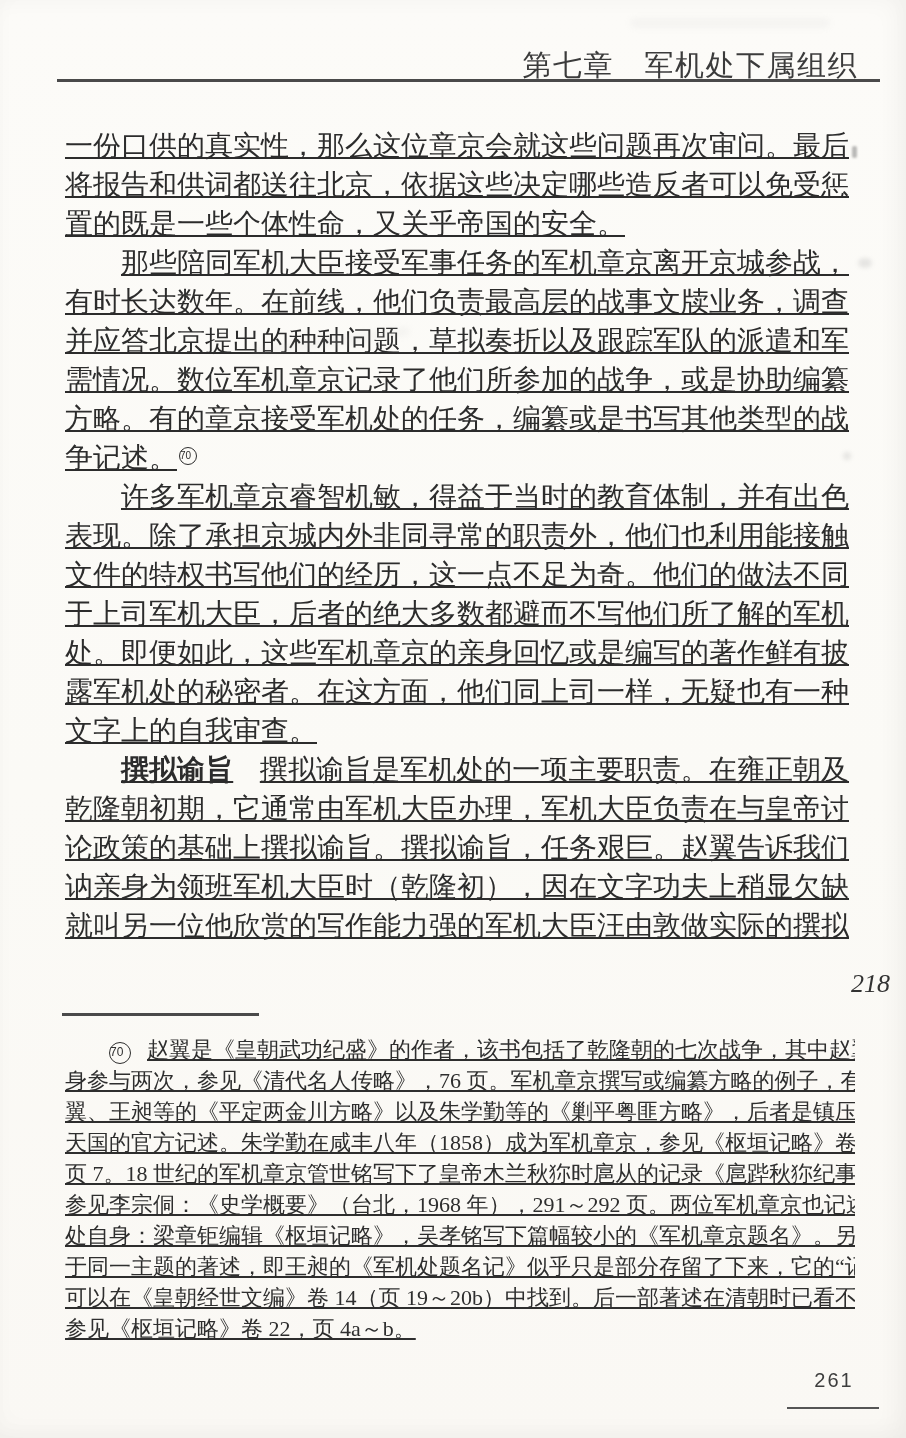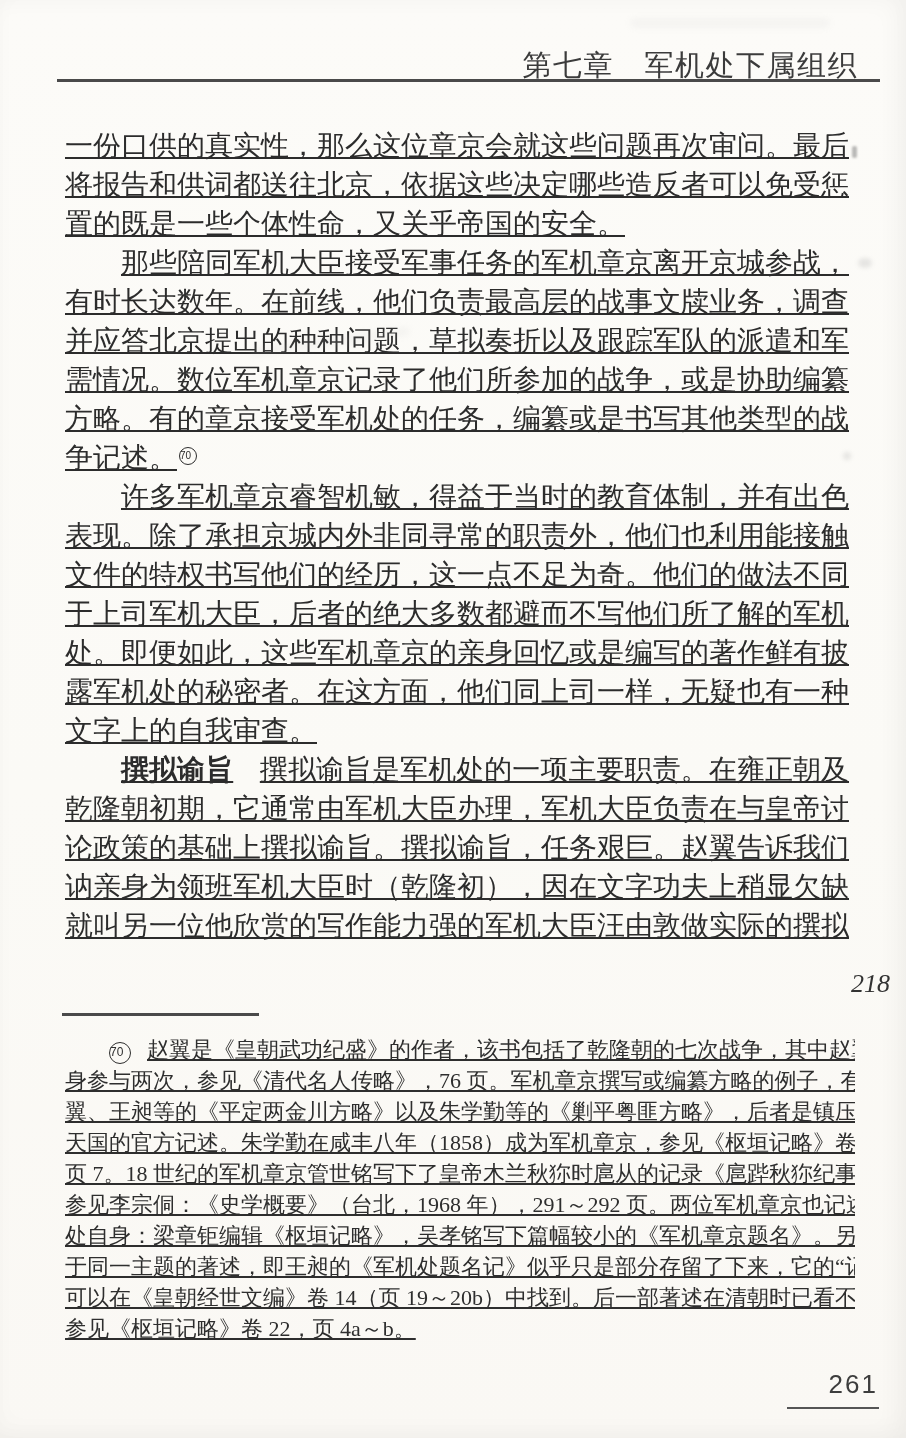--- a/index.html
+++ b/index.html
@@ -69,21 +69,21 @@
     width:197px; height:2.5px; background:#4a4a4a;
   }
   .footnote {
     position:absolute; left:65px; top:1034px; width:790px;
     font-size:22px; line-height:31px; color:#2e2e2e;
   }
   .footnote .line { height:31px; }
   
   .page-num {
     position:absolute; left:790px; top:1369px; width:88px;
-    text-align:right; font-size:26px; letter-spacing:2px;
+    text-align:center; font-size:20px; letter-spacing:2px;
     color:#3d3d3d; font-family:"Liberation Sans","DejaVu Sans",sans-serif;
   }
   .page-num-rule {
     position:absolute; left:787px; top:1407px;
     width:92px; height:2px; background:#555;
   }
   
   .artifact { position:absolute; border-radius:50%; pointer-events:none; }
   .a1 { left:852px; top:146px; width:5px;  height:12px; background:#6a6a6a; opacity:.45; filter:blur(1px); border-radius:2px; }
   .a2 { left:858px; top:258px; width:14px; height:10px; background:#9a9a9a; opacity:.22; filter:blur(2px); }

